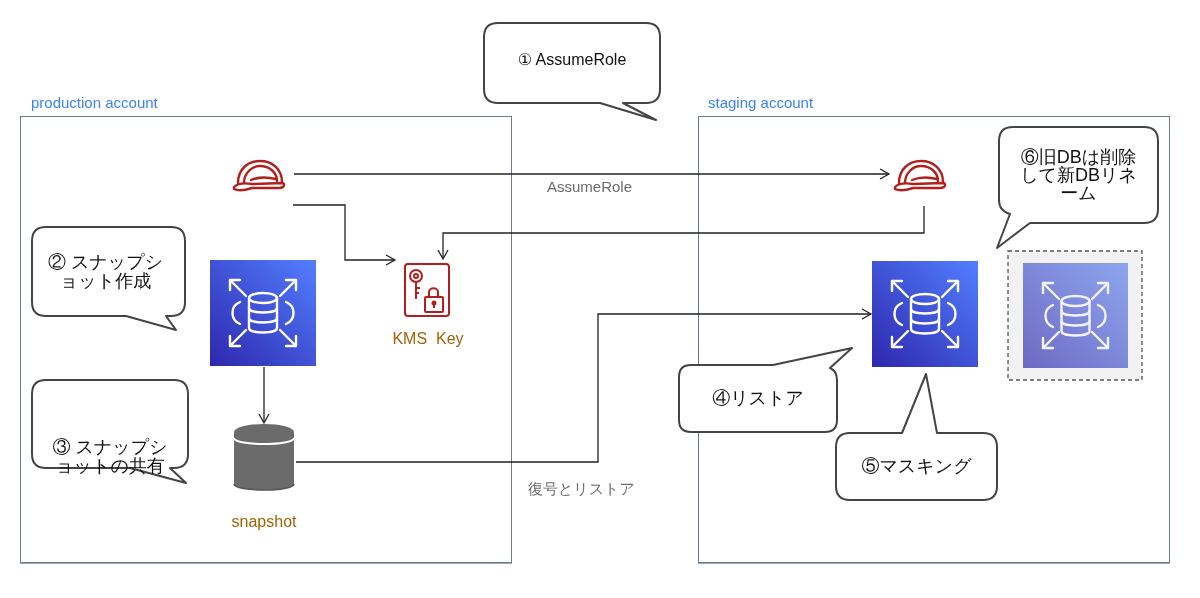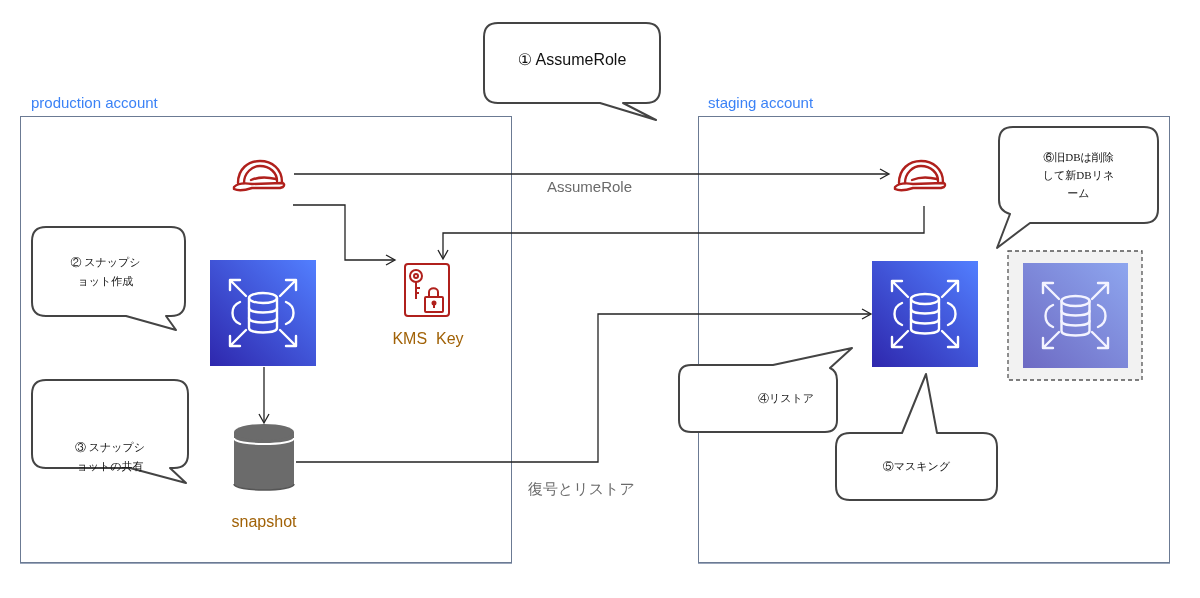--- a/index.html
+++ b/index.html
@@ -2,22 +2,22 @@
 <html><head>
 <meta charset="utf-8">
 <style>
   html, body { margin: 0; padding: 0; background: #ffffff; }
   body { width: 1200px; height: 598px; position: relative; overflow: hidden;
          font-family: "DejaVu Sans", "Liberation Sans", sans-serif; color: #1a1a1a; }
   .acct-box { position: absolute; border: 1px solid #6b7a93; box-shadow: 0 1px 0 #9aa6bb; background: transparent; }
   .acct-label { position: absolute; font-size: 15px; color: #3b82f6; font-family: "Liberation Sans", sans-serif; }
   .edge-label { position: absolute; font-size: 15px; color: #6a6a6a; font-family: "Liberation Sans", sans-serif; }
   .node-label { position: absolute; font-size: 16px; color: #a16207; font-family: "Liberation Sans", sans-serif; text-align: center; }
-  .bubble-text { position: absolute; font-size: 11px; color: #111; text-align: center; line-height: 19px;
-                 font-family: Liberation Serif, serif; display: flex; align-items: center; justify-content: center; white-space: pre-line; }
+  .bubble-text { position: absolute; font-size: 18px; color: #111; text-align: center; line-height: 19px;
+                 font-family: Liberation Sans, sans-serif; display: flex; align-items: center; justify-content: center; white-space: pre-line; }
   svg.overlay { position: absolute; left: 0; top: 0; }
 </style>
 </head>
 <body>
 
 <div class="acct-box" style="left:20px; top:116px; width:490px; height:445px;"></div>
 <div class="acct-label" style="left:31px; top:94px;">production account</div>
 
 <div class="acct-box" style="left:698px; top:116px; width:470px; height:445px;"></div>
 <div class="acct-label" style="left:708px; top:94px;">staging account</div>
@@ -157,17 +157,17 @@
 <div class="edge-label" style="left:528px; top:480px; font-family:'DejaVu Sans', sans-serif;">復号とリストア</div>
 
 <div class="node-label" style="left:380px; top:330px; width:96px; white-space:pre;">KMS  Key</div>
 <div class="node-label" style="left:214px; top:513px; width:100px;">snapshot</div>
 
 <div class="bubble-text" style="left:486px; top:25px; width:172px; height:68px; font-family:'Liberation Sans', sans-serif; font-size:16px;">① AssumeRole</div>
 <div class="bubble-text" style="left:34px; top:229px; width:143px; height:85px;">② スナップシ
 ョット作成</div>
 <div class="bubble-text" style="left:34px; top:382px; width:152px; height:84px;margin-top:33px;">③ スナップシ
 ョットの共有</div>
-<div class="bubble-text" style="left:709px; top:367px; width:154px; height:63px;">④リストア</div>
+<div class="bubble-text" style="left:681px; top:367px; width:154px; height:63px;">④リストア</div>
 <div class="bubble-text" style="left:838px; top:435px; width:157px; height:63px;">⑤マスキング</div>
 <div class="bubble-text" style="left:1001px; top:129px; width:155px; height:92px; line-height:18px;">⑥旧DBは削除
 して新DBリネ
 ーム</div>
 
 </body></html>

